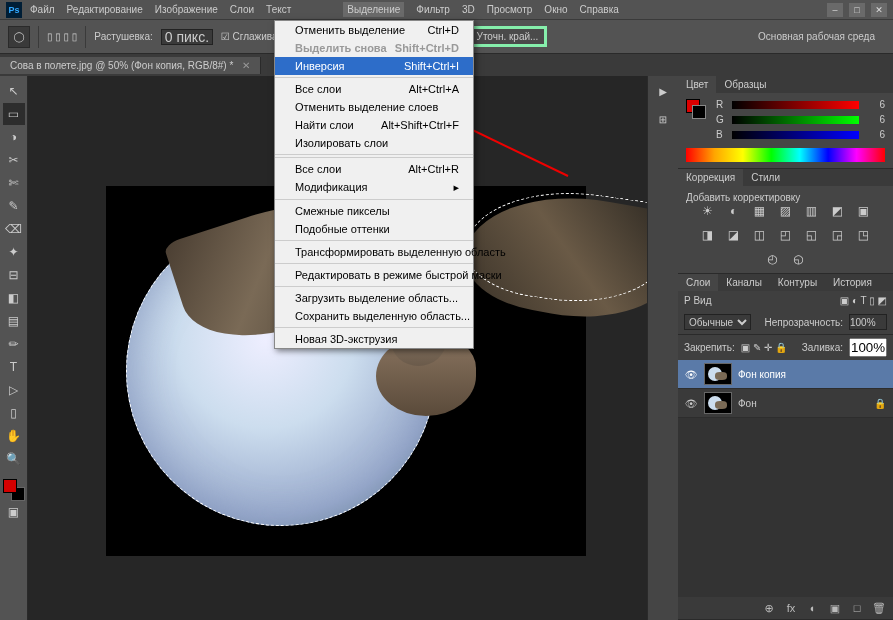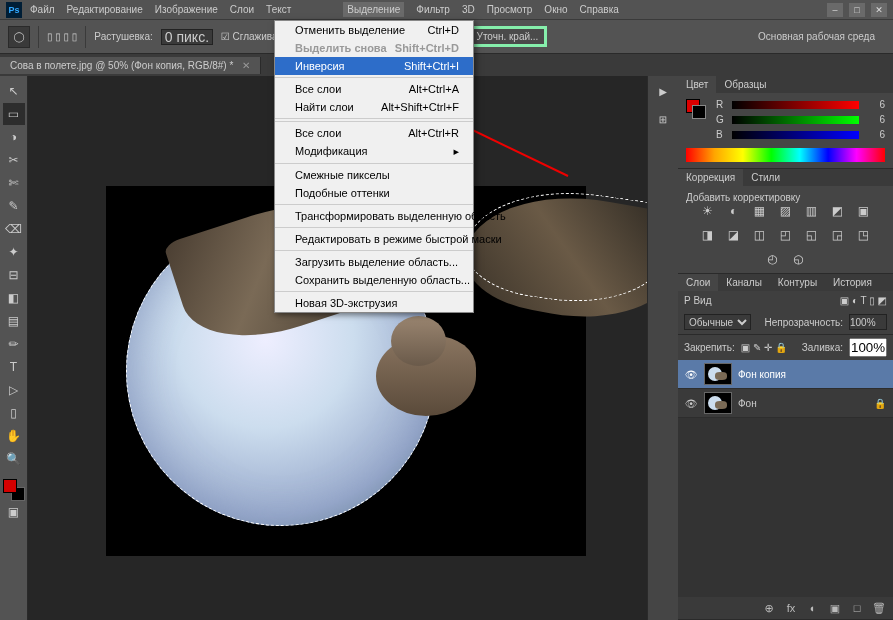--- a/index.html
+++ b/index.html
@@ -326,23 +326,31 @@
     <div class="row hl">
       <span>Инверсия</span>
       <span>Shift+Ctrl+I</span>
     </div>
     <hr>
     <div class="row">
       <span>Все слои</span>
       <span>Alt+Ctrl+A</span>
     </div>
     <div class="row">
+      <span>Отменить выделение слоев</span>
+      <span></span>
+    </div>
+    <div class="row">
       <span>Найти слои</span>
       <span>Alt+Shift+Ctrl+F</span>
     </div>
+    <div class="row">
+      <span>Изолировать слои</span>
+      <span></span>
+    </div>
     <hr>
     <hr>
     <div class="row">
       <span>Все слои</span>
       <span>Alt+Ctrl+R</span>
     </div>
     <div class="row">
       <span>Модификация</span>
       <span>▸</span>
     </div>

